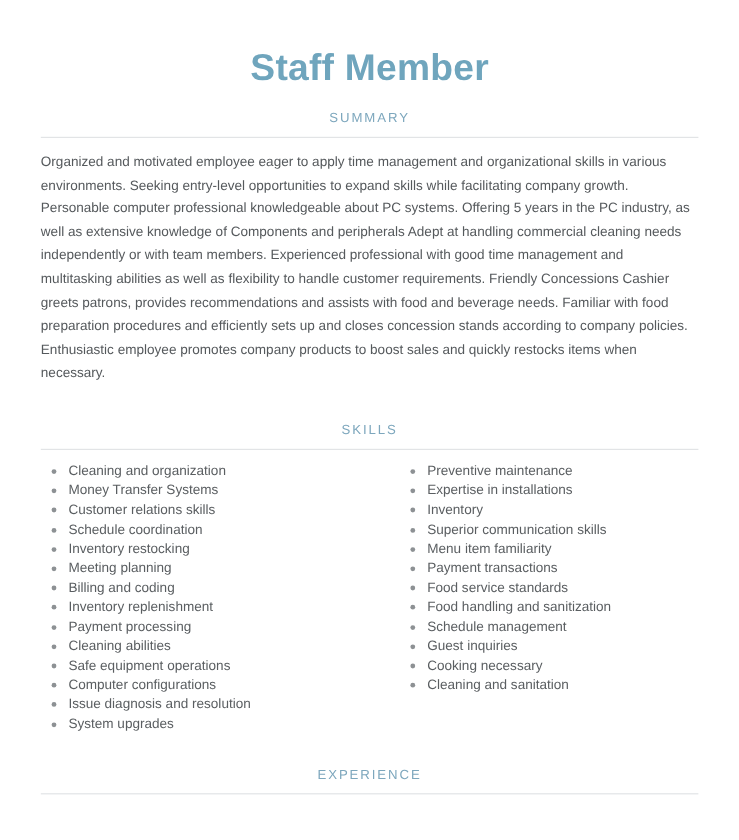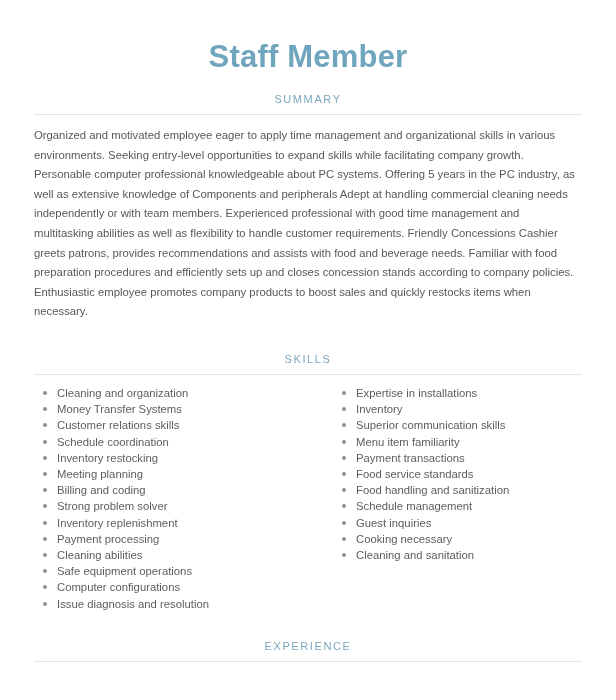--- a/index.html
+++ b/index.html
@@ -126,31 +126,32 @@
     <div class="skills-columns">
       <div class="skills-col left">
         <ul class="bullets" id="skills-left">
             <li>Cleaning and organization</li>
             <li>Money Transfer Systems</li>
             <li>Customer relations skills</li>
             <li>Schedule coordination</li>
             <li>Inventory restocking</li>
             <li>Meeting planning</li>
             <li>Billing and coding</li>
-            <li>Strong problem solver</li>
             <li>Inventory replenishment</li>
             <li>Payment processing</li>
             <li>Cleaning abilities</li>
             <li>Safe equipment operations</li>
             <li>Computer configurations</li>
             <li>Issue diagnosis and resolution</li>
+            <li>System upgrades</li>
           </ul>
       </div>
       <div class="skills-col right">
         <ul class="bullets" id="skills-right">
+            <li>Preventive maintenance</li>
             <li>Expertise in installations</li>
             <li>Inventory</li>
             <li>Superior communication skills</li>
             <li>Menu item familiarity</li>
             <li>Payment transactions</li>
             <li>Food service standards</li>
             <li>Food handling and sanitization</li>
             <li>Schedule management</li>
             <li>Guest inquiries</li>
             <li>Cooking necessary</li>

